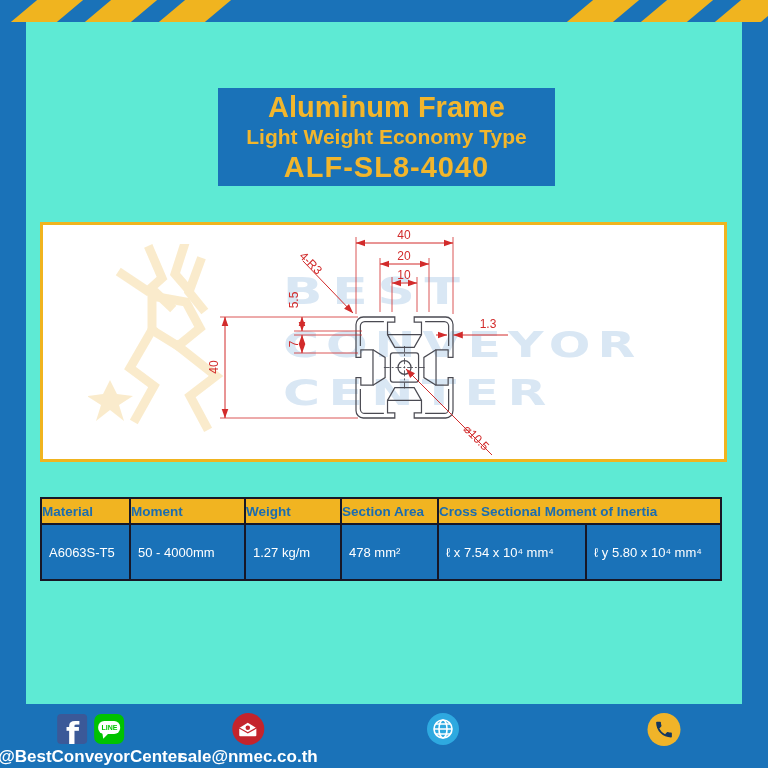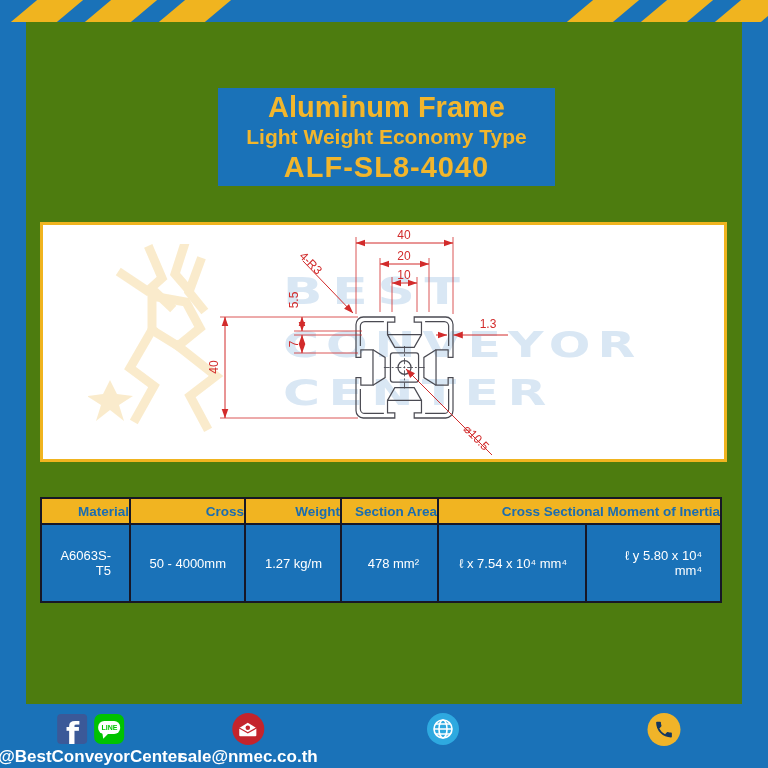--- a/index.html
+++ b/index.html
@@ -1,16 +1,16 @@
 <!DOCTYPE html>
 <html><head>
 <meta charset="utf-8">
 <style>
   html,body{margin:0;padding:0;background:#fff;}
-  .canvas{position:relative;width:768px;height:768px;background:#4d7c0f;overflow:hidden;
+  .canvas{position:relative;width:768px;height:768px;background:#5eead4;overflow:hidden;
           font-family:"Liberation Sans",sans-serif;}
   
   .topbar{position:absolute;left:0;top:0;width:768px;height:22px;background:#1a72b8;overflow:hidden;}
   .stripe{position:absolute;top:-2px;height:26px;width:46px;background:#f0b41f;transform:skewX(-50deg);}
   .sidebar-l{position:absolute;left:0;top:0;width:26px;height:768px;background:#1a72b8;}
   .sidebar-r{position:absolute;right:0;top:0;width:26px;height:768px;background:#1a72b8;}
   
   .title-card{position:absolute;left:218px;top:88px;width:337px;height:98px;background:#1a72b8;
               display:flex;flex-direction:column;align-items:center;justify-content:center;text-align:center;}
   .title-card .l1{color:#f2b62c;font-weight:bold;font-size:29px;line-height:33px;}
@@ -21,23 +21,23 @@
   .dbox .bord{position:absolute;inset:0;border:3px solid #f0b41f;pointer-events:none;z-index:5;}
   .wm-row{position:absolute;color:#d9e7f4;font-weight:bold;font-family:"DejaVu Sans",sans-serif;
           transform-origin:left top;transform:scaleX(1.4);white-space:nowrap;z-index:1;}
   .wm1{left:243px;top:48px;font-size:37px;letter-spacing:7px;}
   .wm2{left:243px;top:103px;font-size:35px;letter-spacing:5px;}
   .wm3{left:243px;top:150px;font-size:36px;letter-spacing:6px;}
   .wm-logo{position:absolute;left:48px;top:22px;z-index:1;opacity:.55;}
   .draw-svg{position:absolute;left:0;top:0;z-index:2;}
   
   .spec{position:absolute;left:40px;top:497px;border-collapse:collapse;table-layout:fixed;width:680px;}
-  .spec th,.spec td{border:2.5px solid #171726;text-align:right;overflow:hidden;}
+  .spec th,.spec td{border:2.5px solid #171726;text-align:left;overflow:hidden;}
   .spec th{background:#f1b421;color:#1b6db0;font-weight:bold;font-size:13.5px;height:24px;padding:0;}
-  .spec td{background:#1a72b8;color:#ffffff;font-size:13px;height:40px;padding:18px;}
+  .spec td{background:#1a72b8;color:#ffffff;font-size:13px;height:40px;padding:7px;}
   
   .footer{position:absolute;left:0;top:704px;width:768px;height:64px;background:#1a72b8;}
   .fsec{position:absolute;top:8px;display:flex;flex-direction:column;align-items:center;transform:translateX(-50%);}
   .fsec .icons{display:flex;align-items:center;gap:7px;height:34px;}
   .flabel{color:#fff;font-weight:bold;font-size:17px;white-space:nowrap;margin-top:1px;}
   .fb-icon{width:30px;height:30px;background:#3b5998;border-radius:4px;color:#fff;font-weight:bold;
            font-size:30px;text-align:center;line-height:40px;overflow:hidden;font-family:"DejaVu Sans",sans-serif;}
   .line-icon{position:relative;width:30px;height:30px;background:#00c300;border-radius:7px;}
   .line-bubble{position:absolute;left:4px;top:7px;width:22px;height:13px;background:#fff;border-radius:6px;
                color:#00c300;font-size:7px;font-weight:bold;text-align:center;line-height:13px;letter-spacing:0;}
@@ -166,21 +166,21 @@
       <col style="width:89px">
         <col style="width:115px">
         <col style="width:96px">
       <col style="width:97px">
         <col style="width:148px">
         <col style="width:135px">
     </colgroup>
     <tbody>
         <tr>
       <th>Material</th>
-      <th>Cross</th>
+      <th>Moment</th>
       <th>Weight</th>
       <th>Section Area</th>
       <th colspan="2">Cross Sectional Moment of Inertia</th>
     </tr>
     <tr>
       <td>A6063S-T5</td>
       <td>50 - 4000mm</td>
       <td>1.27 kg/m</td>
       <td>478 mm²</td>
       <td>ℓ x 7.54 x 10⁴  mm⁴</td>

